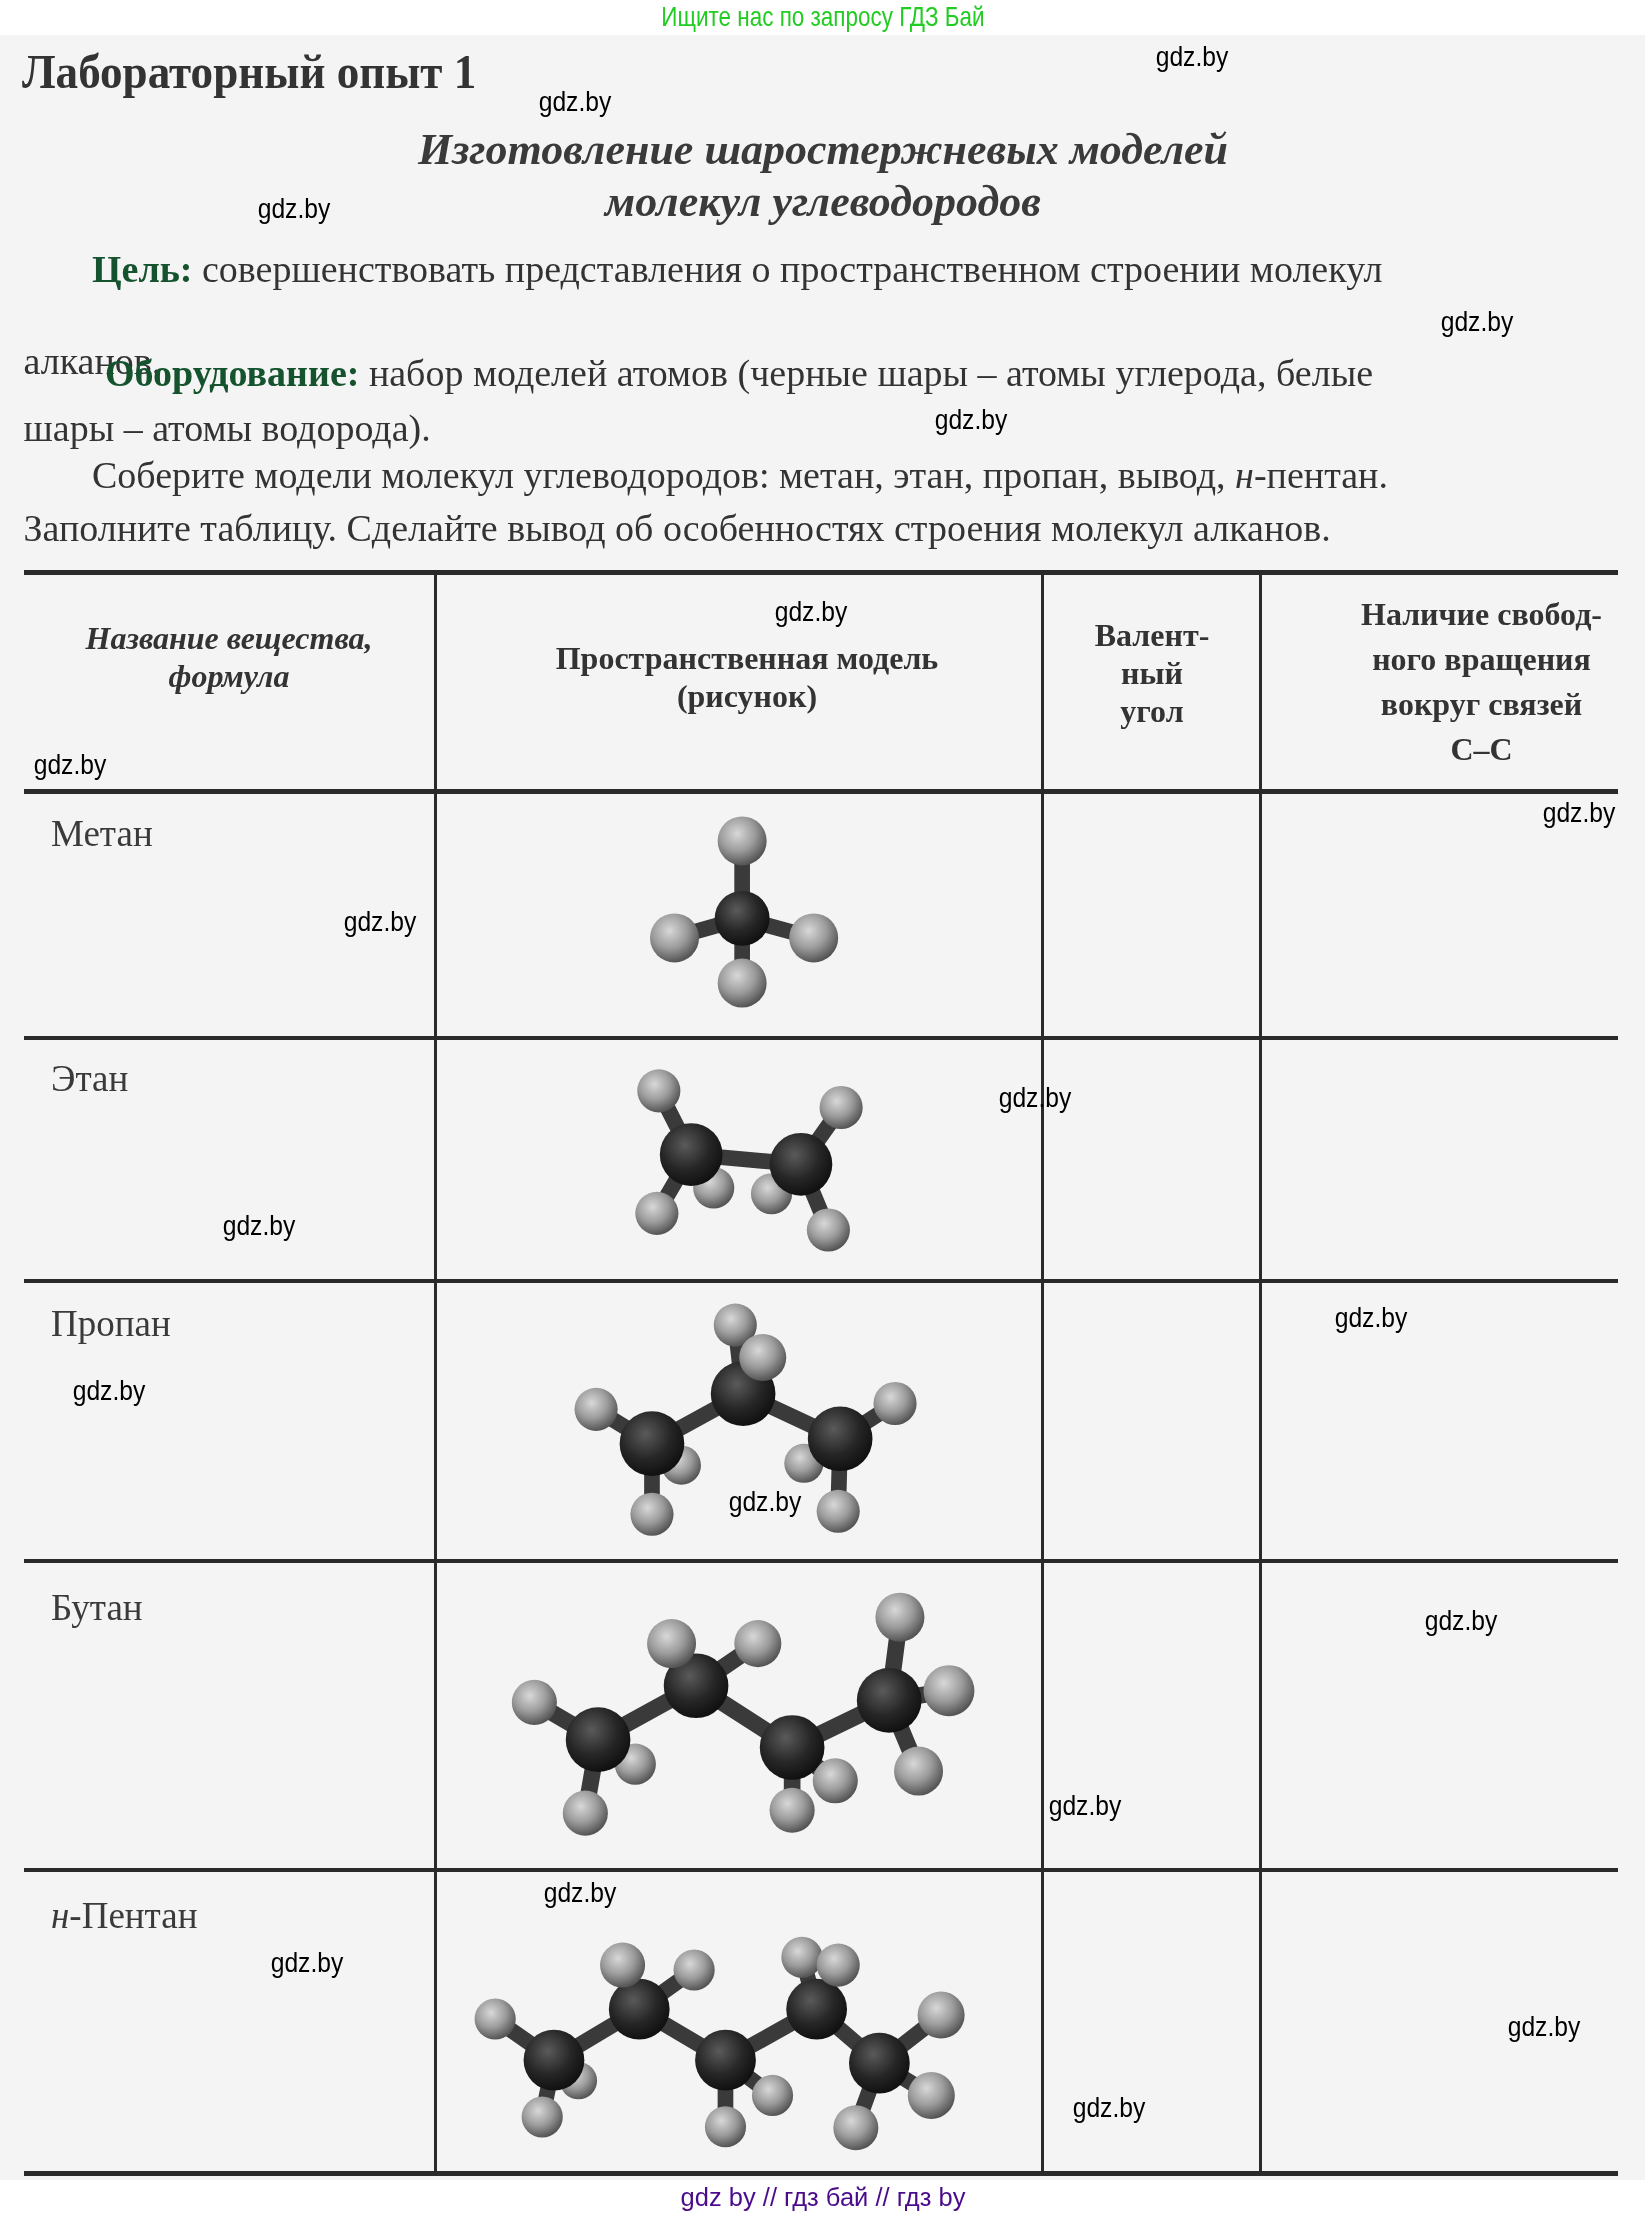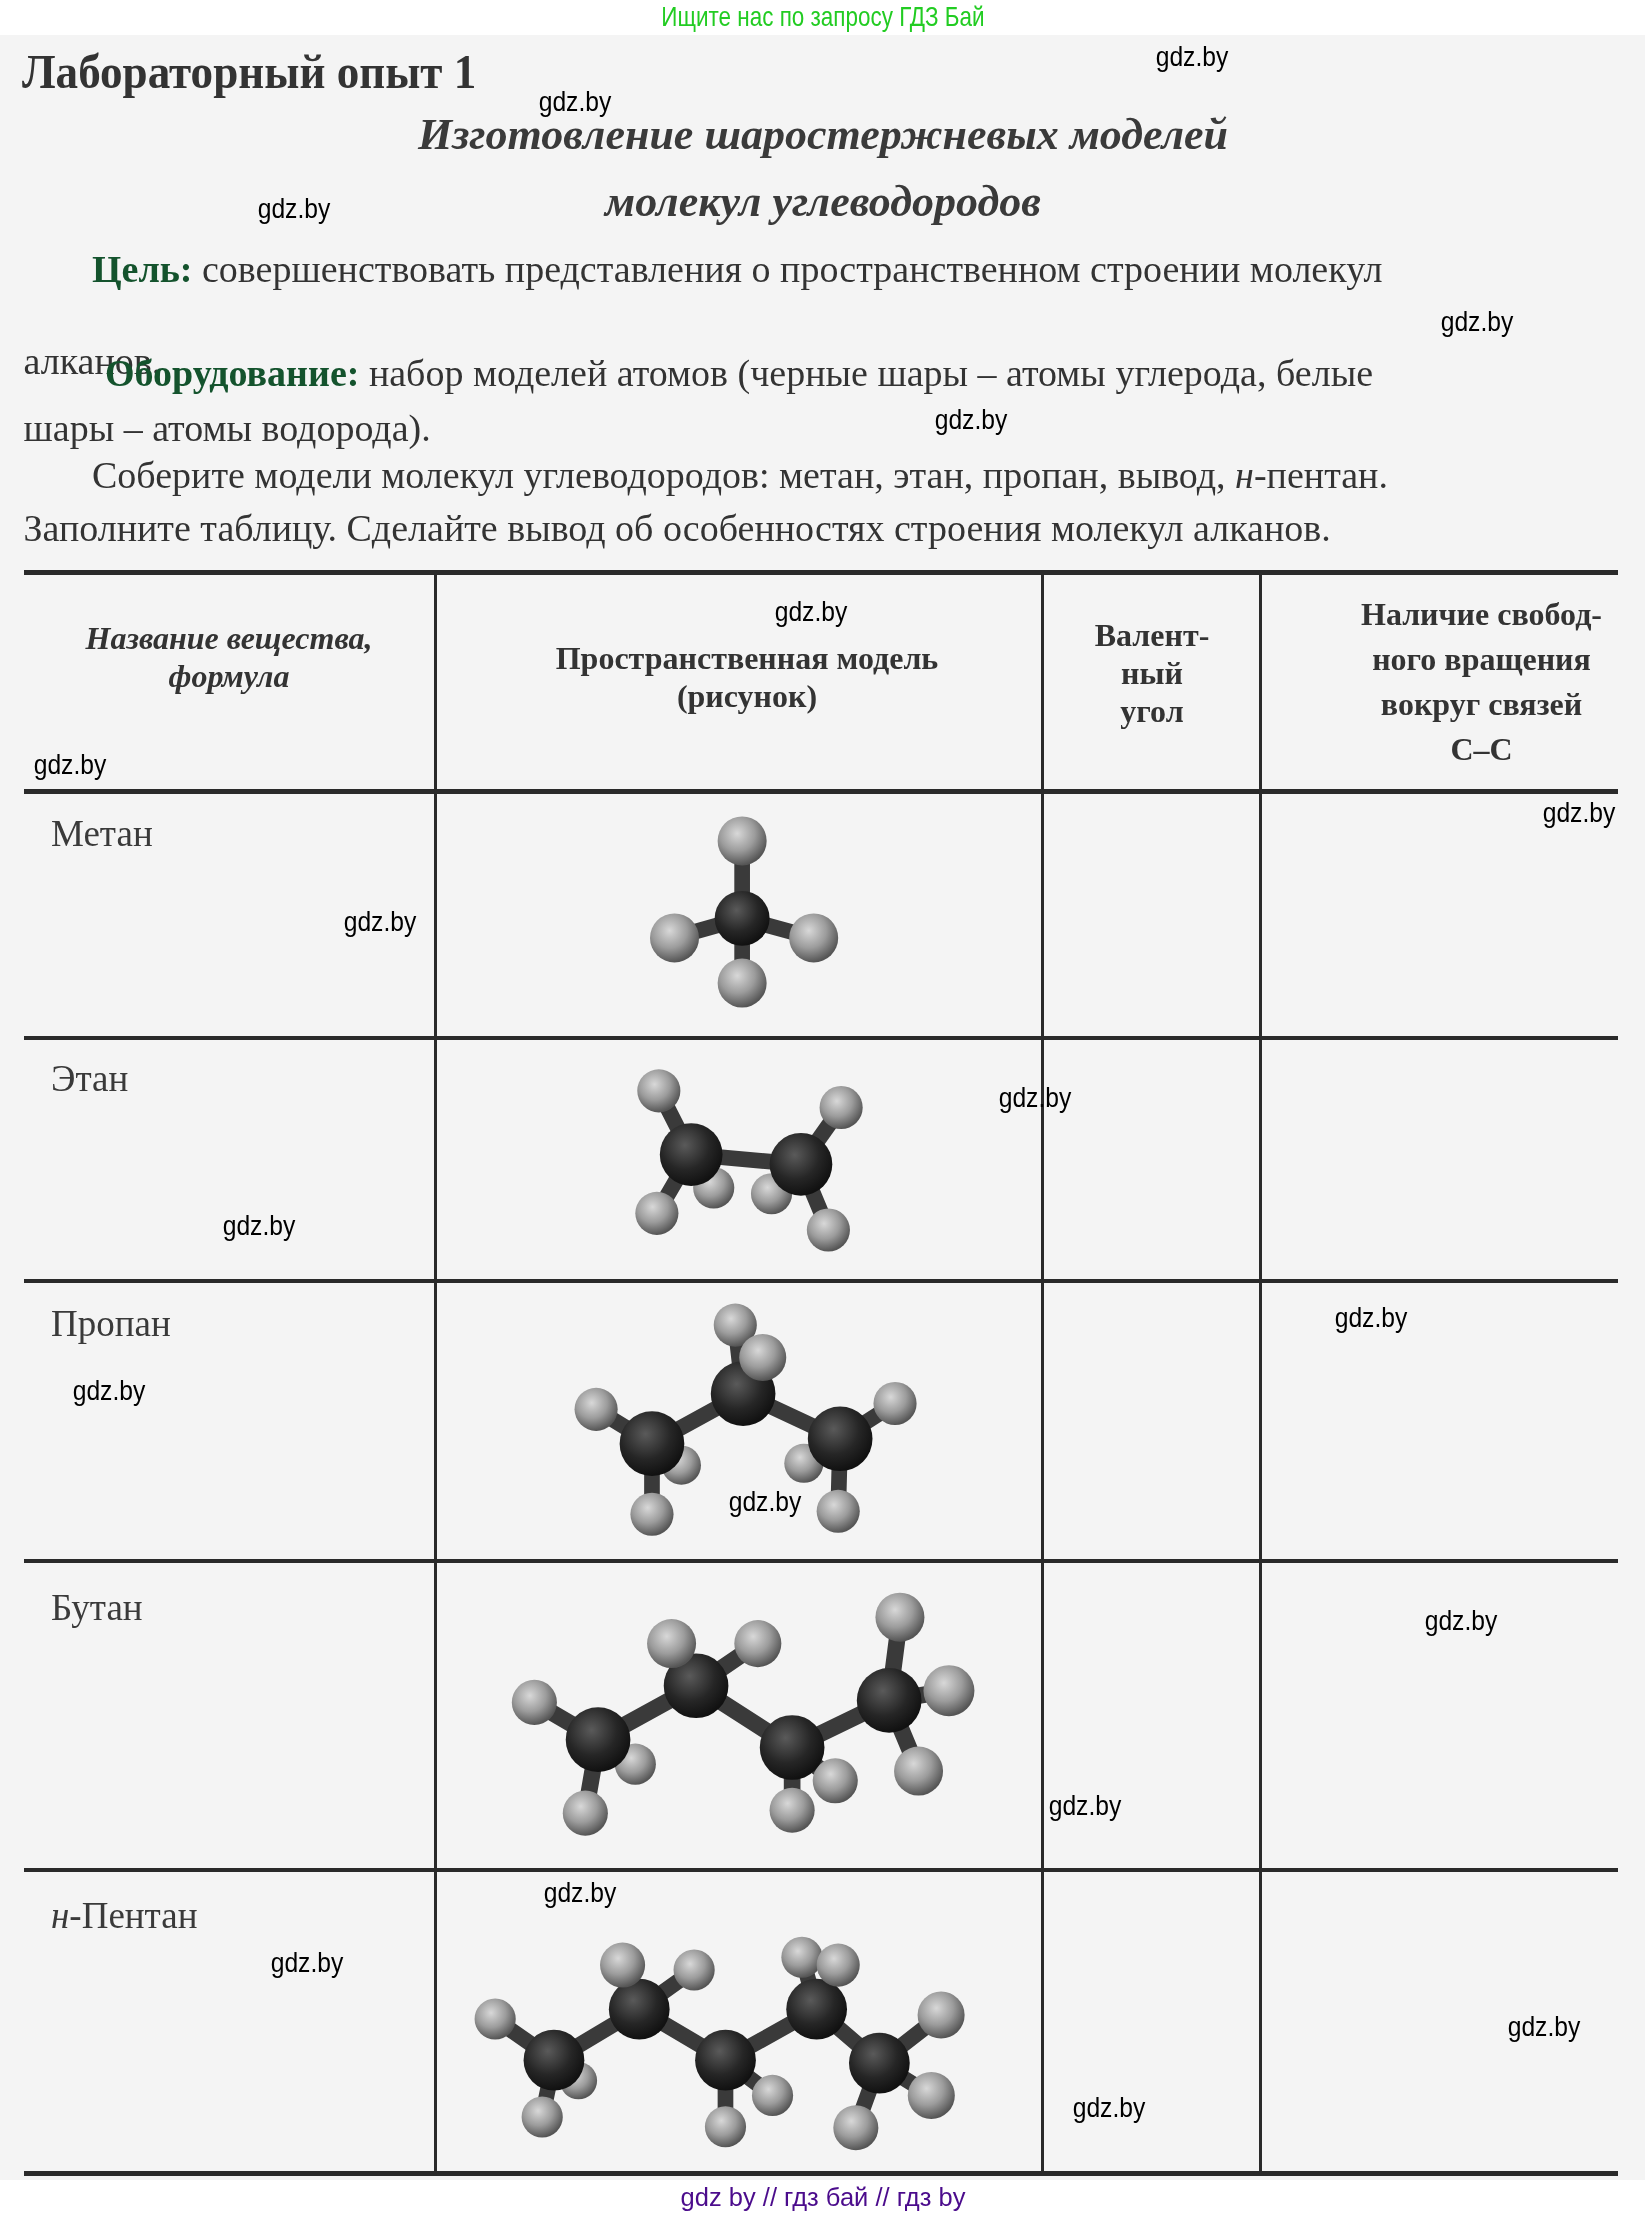--- a/index.html
+++ b/index.html
@@ -27,21 +27,21 @@
   svg.mol { position:absolute; left:0; top:0; }
 </style>
 </head>
 <body>
 
 <div class="topbar">Ищите нас по запросу ГДЗ Бай</div>
 
 <div class="page"></div>
 
 <div class="abs lab-title">Лабораторный опыт 1</div>
-<div class="abs subtitle" style="top:109px;text-align:center;">Изготовление шаростержневых моделей</div>
+<div class="abs subtitle" style="top:124px;text-align:center;">Изготовление шаростержневых моделей</div>
 <div class="abs subtitle" style="top:176px;">молекул углеводородов</div>
 
 <div class="abs para" style="top:247px; left:92px;">
   <b>Цель:</b><span> совершенствовать представления о пространственном строении молекул</span>
 </div>
 <div class="abs para" style="top:307px;margin-top:32px;">алканов.</div>
 
 <div class="abs para" style="top:351px; left:105px;">
   <b>Оборудование:</b><span> набор моделей атомов (черные шары – атомы углерода, белые</span>
 </div>

